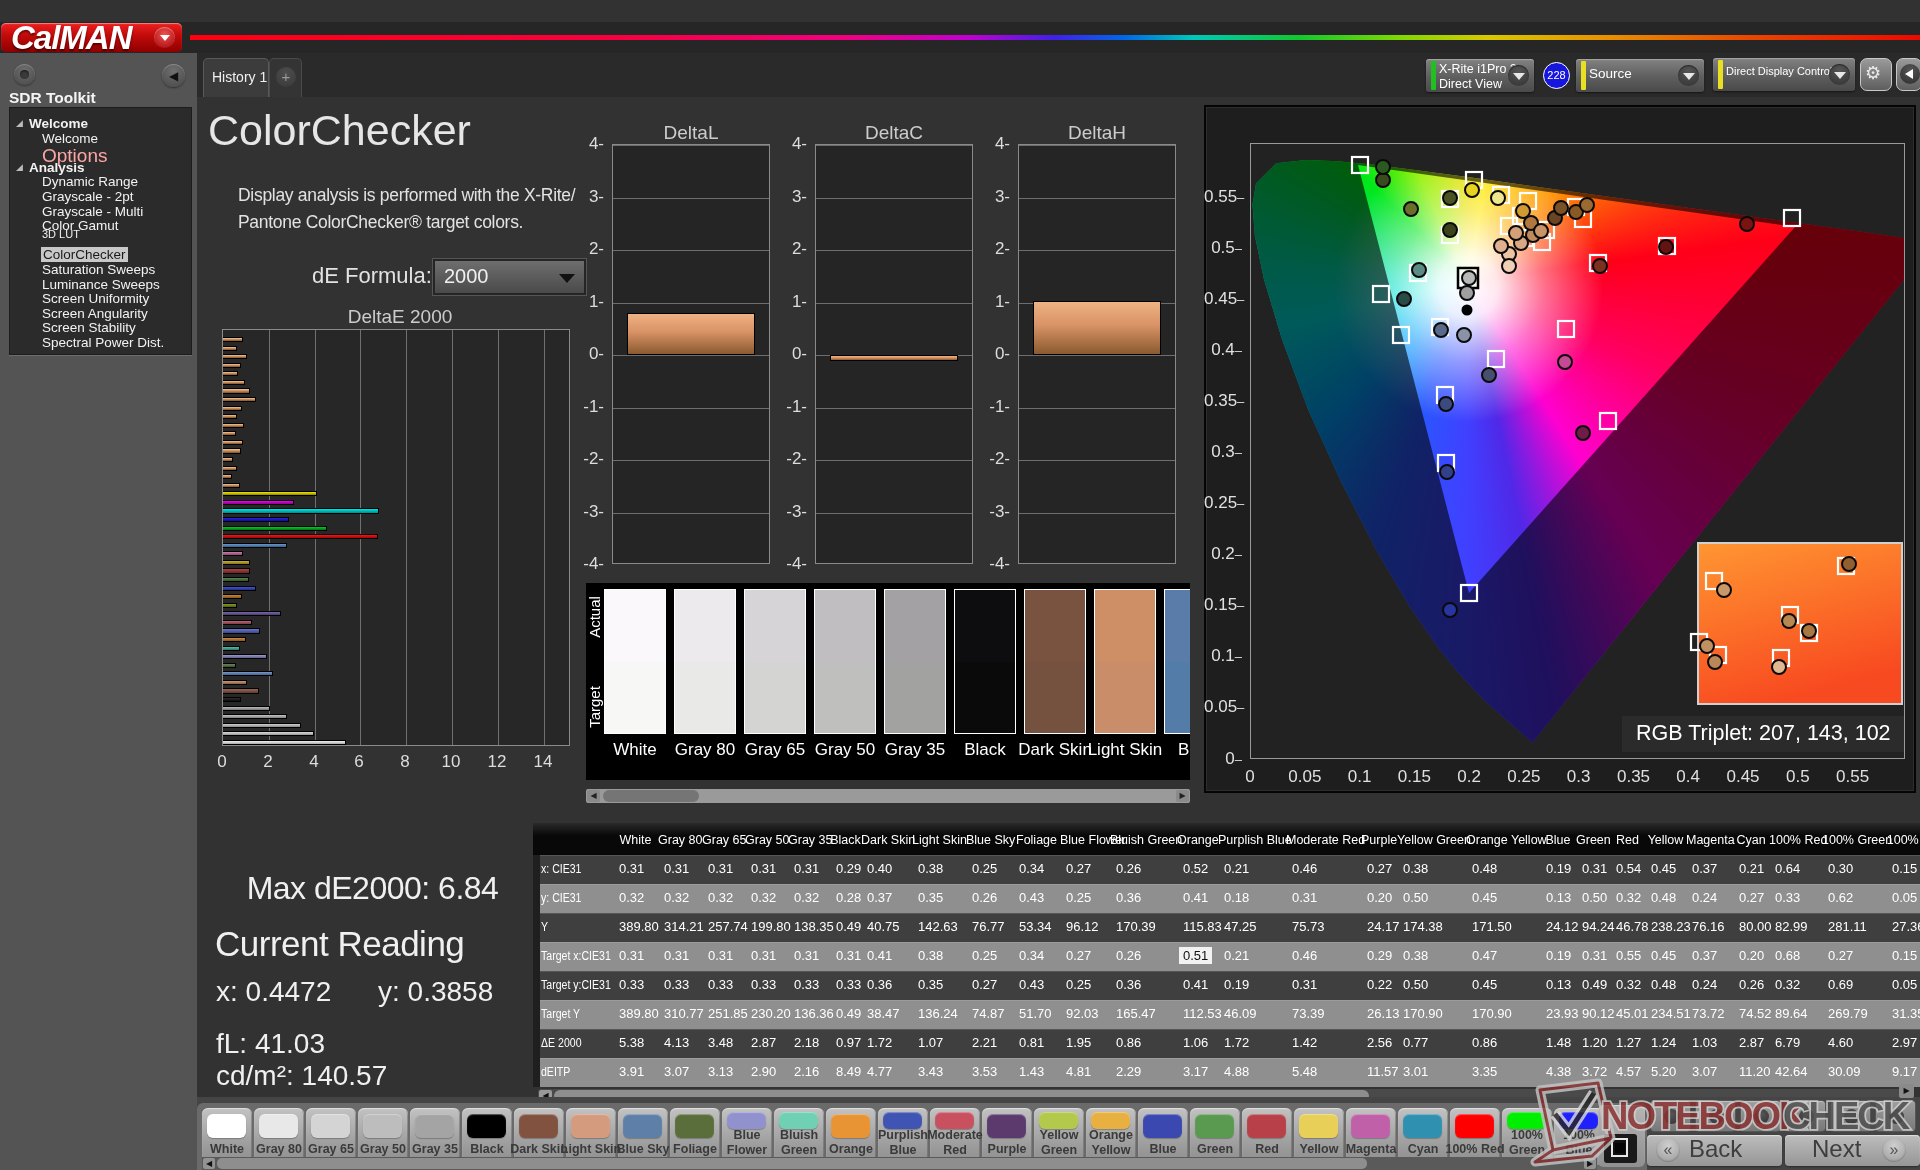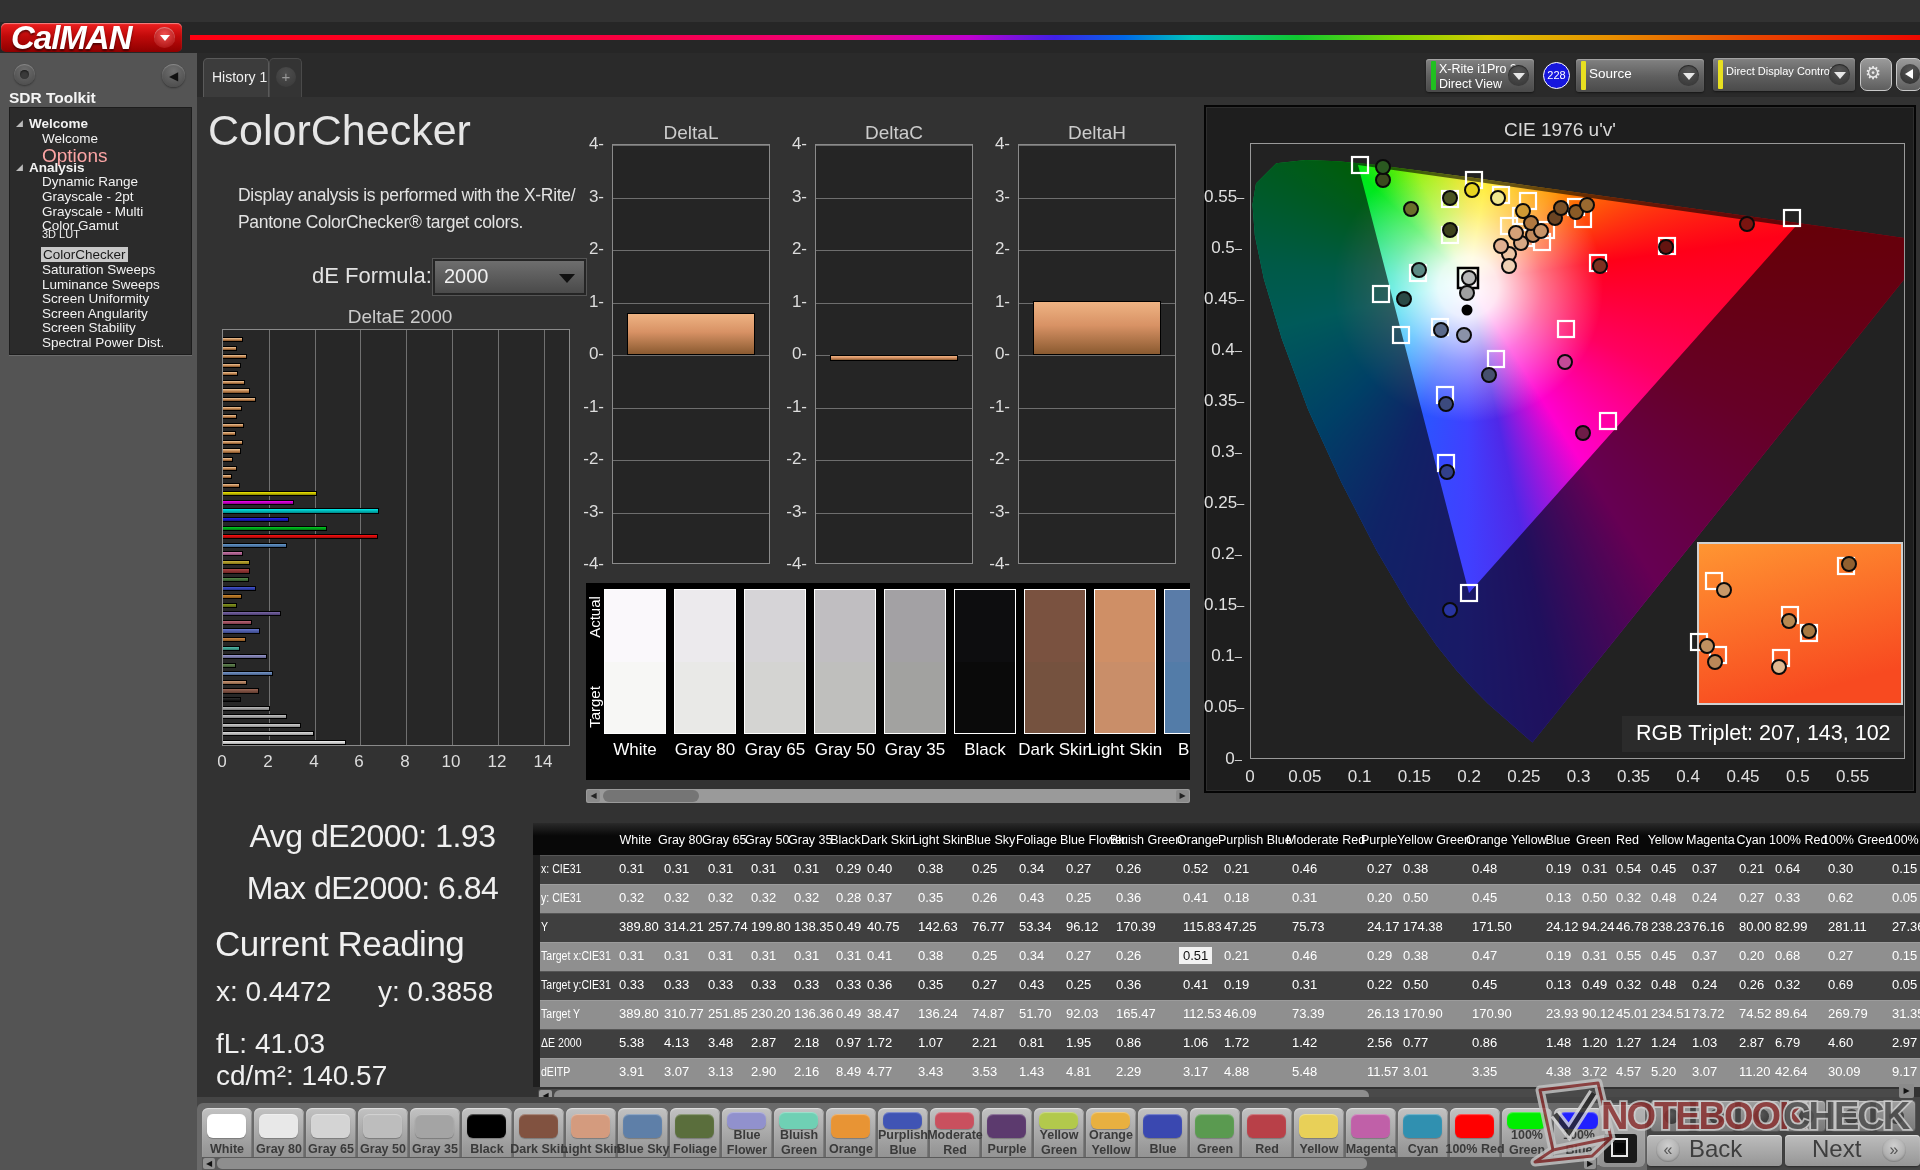--- a/index.html
+++ b/index.html
@@ -287,21 +287,20 @@
       </div>
       <div class="abs" style="left:564px;top:157px;width:90px;text-align:center;font-size:17px;color:#fff;white-space:nowrap;">Blue</div>
 </div>
 <div class="abs" style="left:586px;top:789px;width:604px;height:14px;background:#9a9a9a;border-radius:2px;">
   <div class="abs" style="left:1px;top:1px;width:13px;height:12px;background:#8a8a8a;border-radius:2px;color:#222;font-size:8px;text-align:center;line-height:12px;">◀</div>
   <div class="abs" style="right:1px;top:1px;width:13px;height:12px;background:#8a8a8a;border-radius:2px;color:#222;font-size:8px;text-align:center;line-height:12px;">▶</div>
   <div class="abs" style="left:17px;top:1px;width:96px;height:12px;background:#757575;border-radius:6px;"></div>
 </div>
 
 <div class="abs" style="left:1204px;top:105px;width:712px;height:688px;background:#1e1e1e;border:2px solid #050505;box-shadow:inset 0 0 0 1px #2e2e2e;"></div>
-<div class="abs" style="left:1204px;top:119px;width:712px;text-align:center;font-size:19px;color:#dadada;">CIE 1976 u'v'</div>
 <div class="abs" style="left:1204px;top:748.5px;width:38px;text-align:right;font-size:17px;color:#e0e0e0;">0<span style="font-size:13px;">–</span></div>
     <div class="abs" style="left:1204px;top:697.4px;width:38px;text-align:right;font-size:17px;color:#e0e0e0;">0.05<span style="font-size:13px;">–</span></div>
     <div class="abs" style="left:1204px;top:646.3px;width:38px;text-align:right;font-size:17px;color:#e0e0e0;">0.1<span style="font-size:13px;">–</span></div>
     <div class="abs" style="left:1204px;top:595.3px;width:38px;text-align:right;font-size:17px;color:#e0e0e0;">0.15<span style="font-size:13px;">–</span></div>
     <div class="abs" style="left:1204px;top:544.2px;width:38px;text-align:right;font-size:17px;color:#e0e0e0;">0.2<span style="font-size:13px;">–</span></div>
     <div class="abs" style="left:1204px;top:493.1px;width:38px;text-align:right;font-size:17px;color:#e0e0e0;">0.25<span style="font-size:13px;">–</span></div>
     <div class="abs" style="left:1204px;top:442.0px;width:38px;text-align:right;font-size:17px;color:#e0e0e0;">0.3<span style="font-size:13px;">–</span></div>
     <div class="abs" style="left:1204px;top:390.9px;width:38px;text-align:right;font-size:17px;color:#e0e0e0;">0.35<span style="font-size:13px;">–</span></div>
     <div class="abs" style="left:1204px;top:339.9px;width:38px;text-align:right;font-size:17px;color:#e0e0e0;">0.4<span style="font-size:13px;">–</span></div>
     <div class="abs" style="left:1204px;top:288.8px;width:38px;text-align:right;font-size:17px;color:#e0e0e0;">0.45<span style="font-size:13px;">–</span></div>
@@ -408,21 +407,20 @@
           <linearGradient id="insetg" x1="0" y1="0" x2="0.35" y2="1">
       <stop offset="0" stop-color="#ff9632"></stop>
             <stop offset="1" stop-color="#f84a20"></stop>
           </linearGradient>
         </defs>
     <rect x="371" y="572" width="283" height="36" fill="#2b2b2b"></rect>
     <text x="385" y="596" font-family="Liberation Sans" font-size="21.5" fill="#fff">RGB Triplet: 207, 143, 102</text>
   </svg>
 </div>
 
-<div class="abs" style="left:200px;top:818px;width:345px;text-align:center;font-size:32px;letter-spacing:-0.5px;color:#f0f0f0;">Avg dE2000: 1.93</div>
 <div class="abs" style="left:200px;top:870px;width:345px;text-align:center;font-size:32px;letter-spacing:-0.5px;color:#f0f0f0;">Max dE2000: 6.84</div>
 <div class="abs" style="left:215px;top:924px;font-size:35px;letter-spacing:-0.5px;color:#f0f0f0;">Current Reading</div>
 <div class="abs" style="left:216px;top:976px;font-size:28px;color:#f0f0f0;">x: 0.4472</div>
 <div class="abs" style="left:378px;top:976px;font-size:28px;color:#f0f0f0;">y: 0.3858</div>
 <div class="abs" style="left:216px;top:1028px;font-size:28px;color:#f0f0f0;">fL: 41.03</div>
 <div class="abs" style="left:216px;top:1060px;font-size:28px;color:#f0f0f0;">cd/m²: 140.57</div>
 
 <div class="abs" style="left:533px;top:823px;width:1387px;height:32px;background:linear-gradient(#2a2a2a,#080808 40%,#080808);">
       <div class="abs" style="left:80px;top:10px;width:45px;text-align:center;font-size:12.5px;color:#fff;white-space:nowrap;overflow:visible;">White</div>
       <div class="abs" style="left:125px;top:10px;width:44px;text-align:center;font-size:12.5px;color:#fff;white-space:nowrap;overflow:visible;">Gray 80</div>

